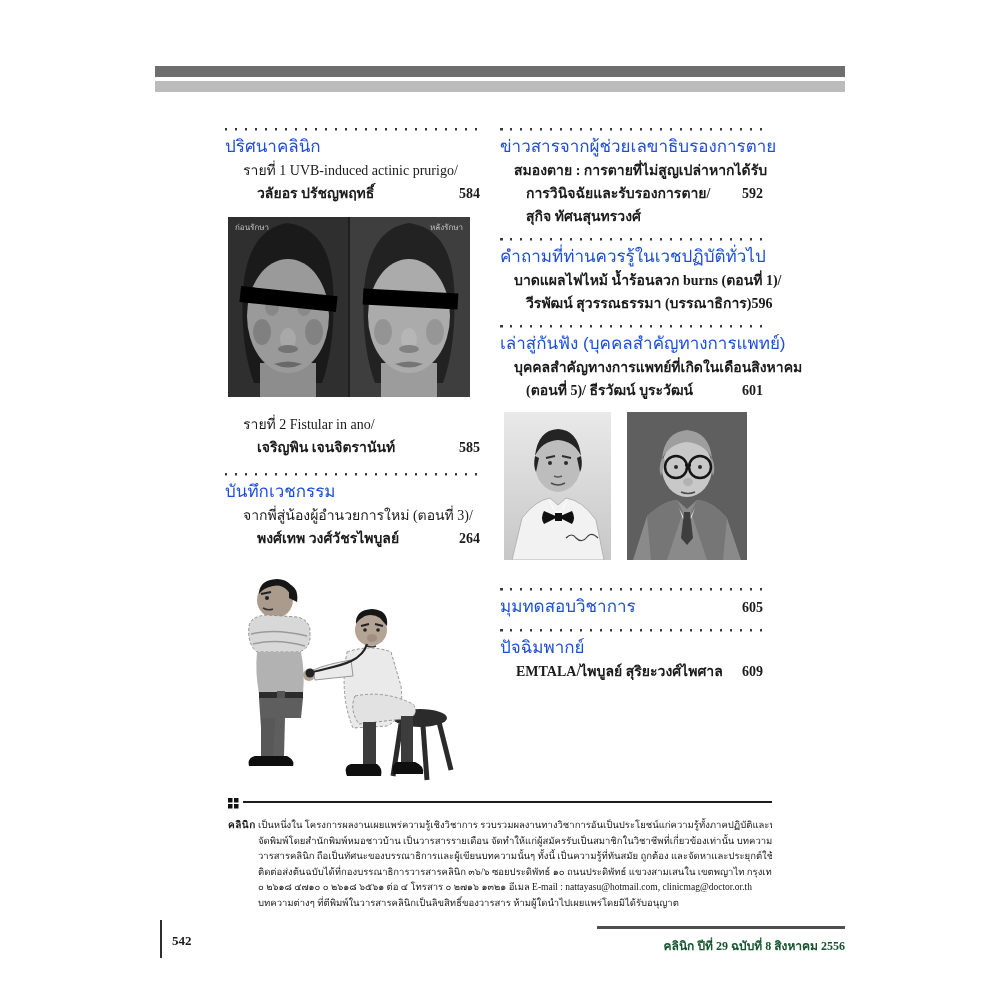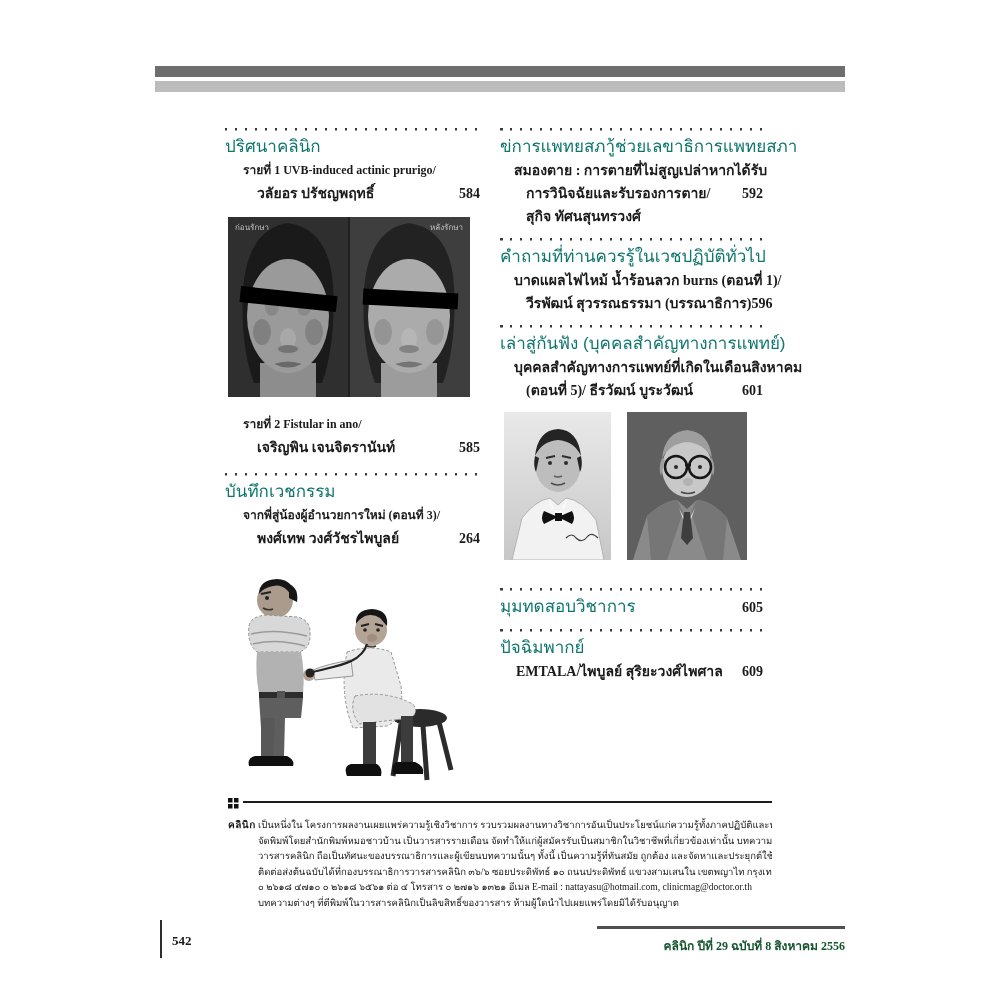--- a/index.html
+++ b/index.html
@@ -9,23 +9,23 @@
   .bar{position:absolute;left:155px;width:690px;height:11px;}
   .bar.dark{top:66px;background:#6e6e6e;}
   .bar.light{top:81px;background:#bcbcbc;}
   
   .col{position:absolute;top:128px;}
   .colL{left:225px;width:255px;}
   .colR{left:500px;width:263px;}
   .dots{height:3px;margin-bottom:4px;
         background-image:repeating-linear-gradient(90deg,#3a3a3a 0 2.5px,transparent 2.5px 10px);
         background-size:100% 2.5px;background-repeat:no-repeat;}
-  .hd{font-family:"Liberation Sans", sans-serif;font-size:17px;line-height:24px;color:#0f766e;
+  .hd{font-family:"Liberation Sans", sans-serif;font-size:17px;line-height:24px;color:#1d4ed8;
       white-space:nowrap;font-weight:400;}
-  .e-t{padding-left:18px;font-size:12px;font-weight:700;line-height:23px;white-space:nowrap;}
+  .e-t{padding-left:18px;font-size:14px;font-weight:400;line-height:23px;white-space:nowrap;}
   .e-r{display:flex;justify-content:space-between;font-size:14px;font-weight:700;line-height:23px;}
   .e-r .e-a{padding-left:32px;white-space:nowrap;}
   .e-r .e-p{font-weight:600;}
   .e-t2{padding-left:14px;font-size:14px;font-weight:700;line-height:23px;white-space:nowrap;}
   .e-r2{display:flex;justify-content:space-between;font-size:14px;font-weight:700;line-height:23px;}
   .e-r2 .e-a{padding-left:26px;white-space:nowrap;}
   .hd-row{display:flex;justify-content:space-between;align-items:baseline;}
   .hd-row .e-p{font-family:"Liberation Serif", serif;font-size:14px;font-weight:600;}
   .photo{margin:12px 0 16px 3px;width:222px;height:180px;}
   .portraits{display:flex;gap:16px;margin:10px 0 0 4px;}
@@ -170,21 +170,21 @@
           <rect x="186" y="148" width="12" height="48" fill="#3c3c3c"></rect>
           <path d="M136 196 L162 196 Q168 200 166 208 L132 208 Q128 198 136 196 Z" fill="#0f0f0f"></path>
           <path d="M182 194 L200 194 Q210 198 208 206 L178 206 Q176 196 182 194 Z" fill="#0f0f0f"></path>
         </g>
       </svg>
     </div>
   </div>
 
   <div class="col colR">
     <div class="dots"></div>
-    <div class="hd">ข่การแพทยสภาู้ช่วยเลขาธิการแพทยสภา</div>
+    <div class="hd">ข่าวสารจากผู้ช่วยเลขาธิบรองการตาย</div>
     <div class="e-t2">สมองตาย : การตายที่ไม่สูญเปล่าหากได้รับ</div>
     <div class="e-r2">
       <span class="e-a">การวินิจฉัยและรับรองการตาย/</span>
       <span class="e-p">592</span>
     </div>
     <div class="e-r2">
       <span class="e-a">สุกิจ ทัศนสุนทรวงศ์</span>
     </div>
 
     <div class="dots gap10"></div>

